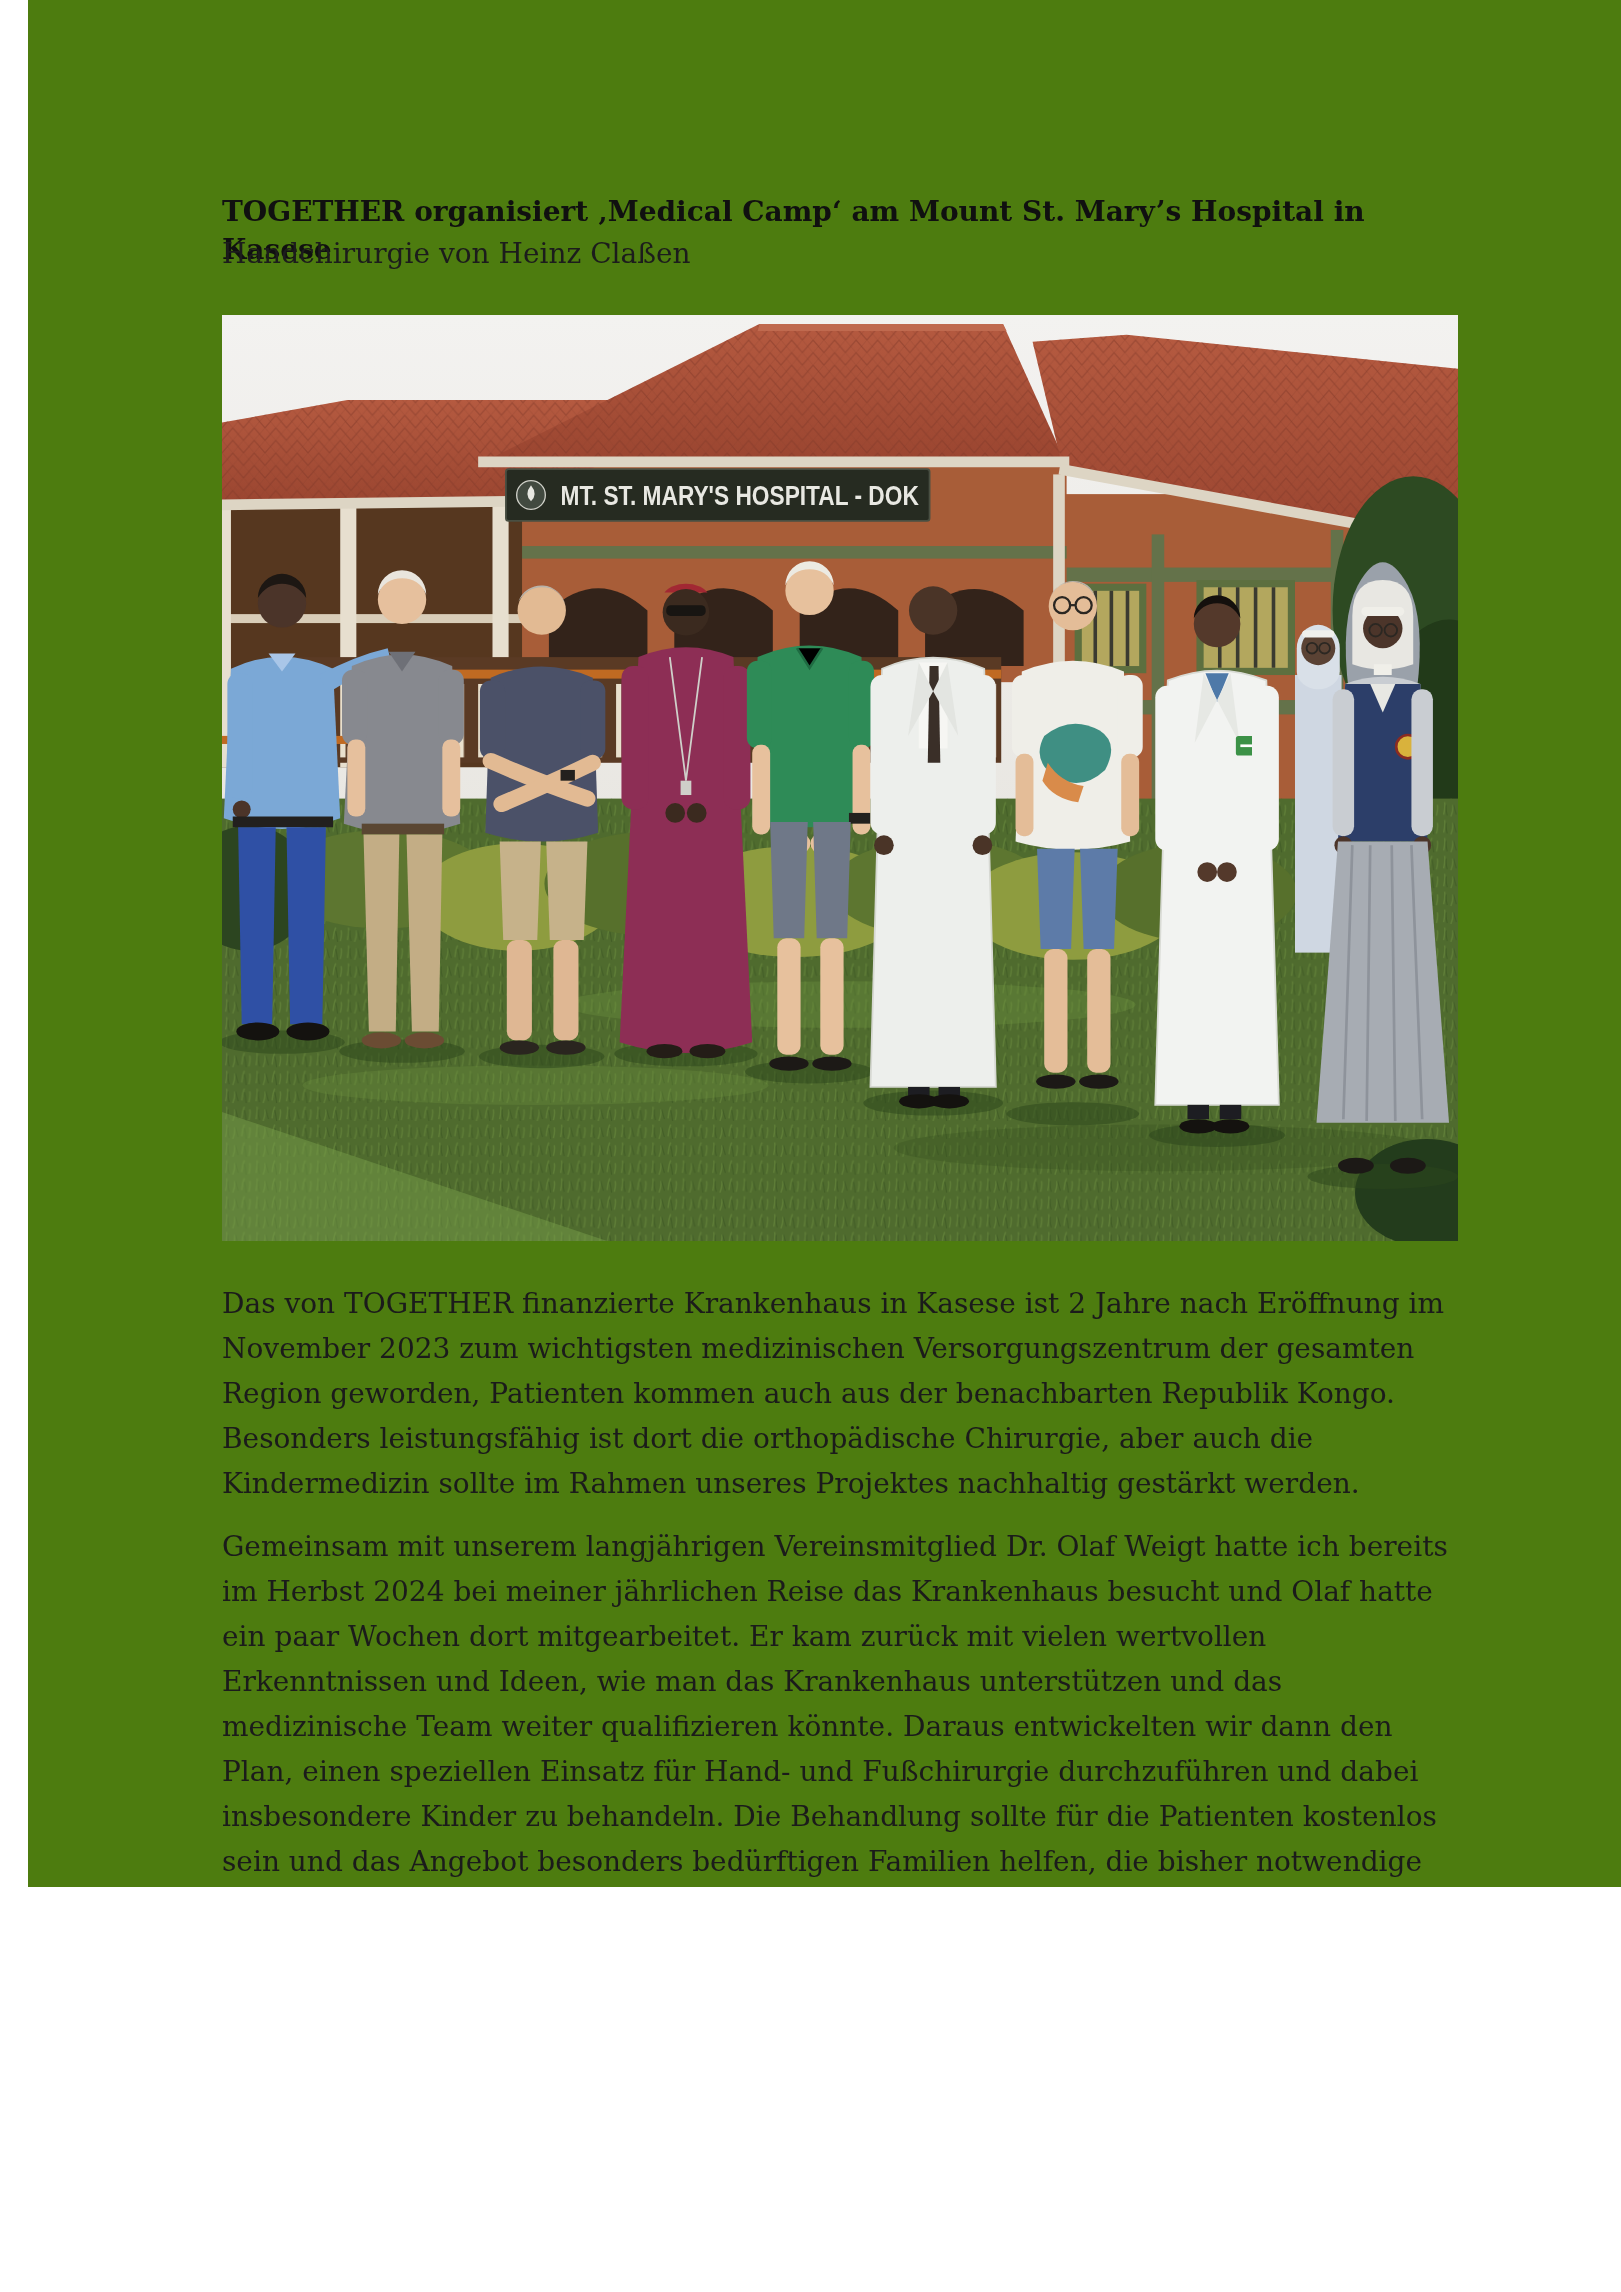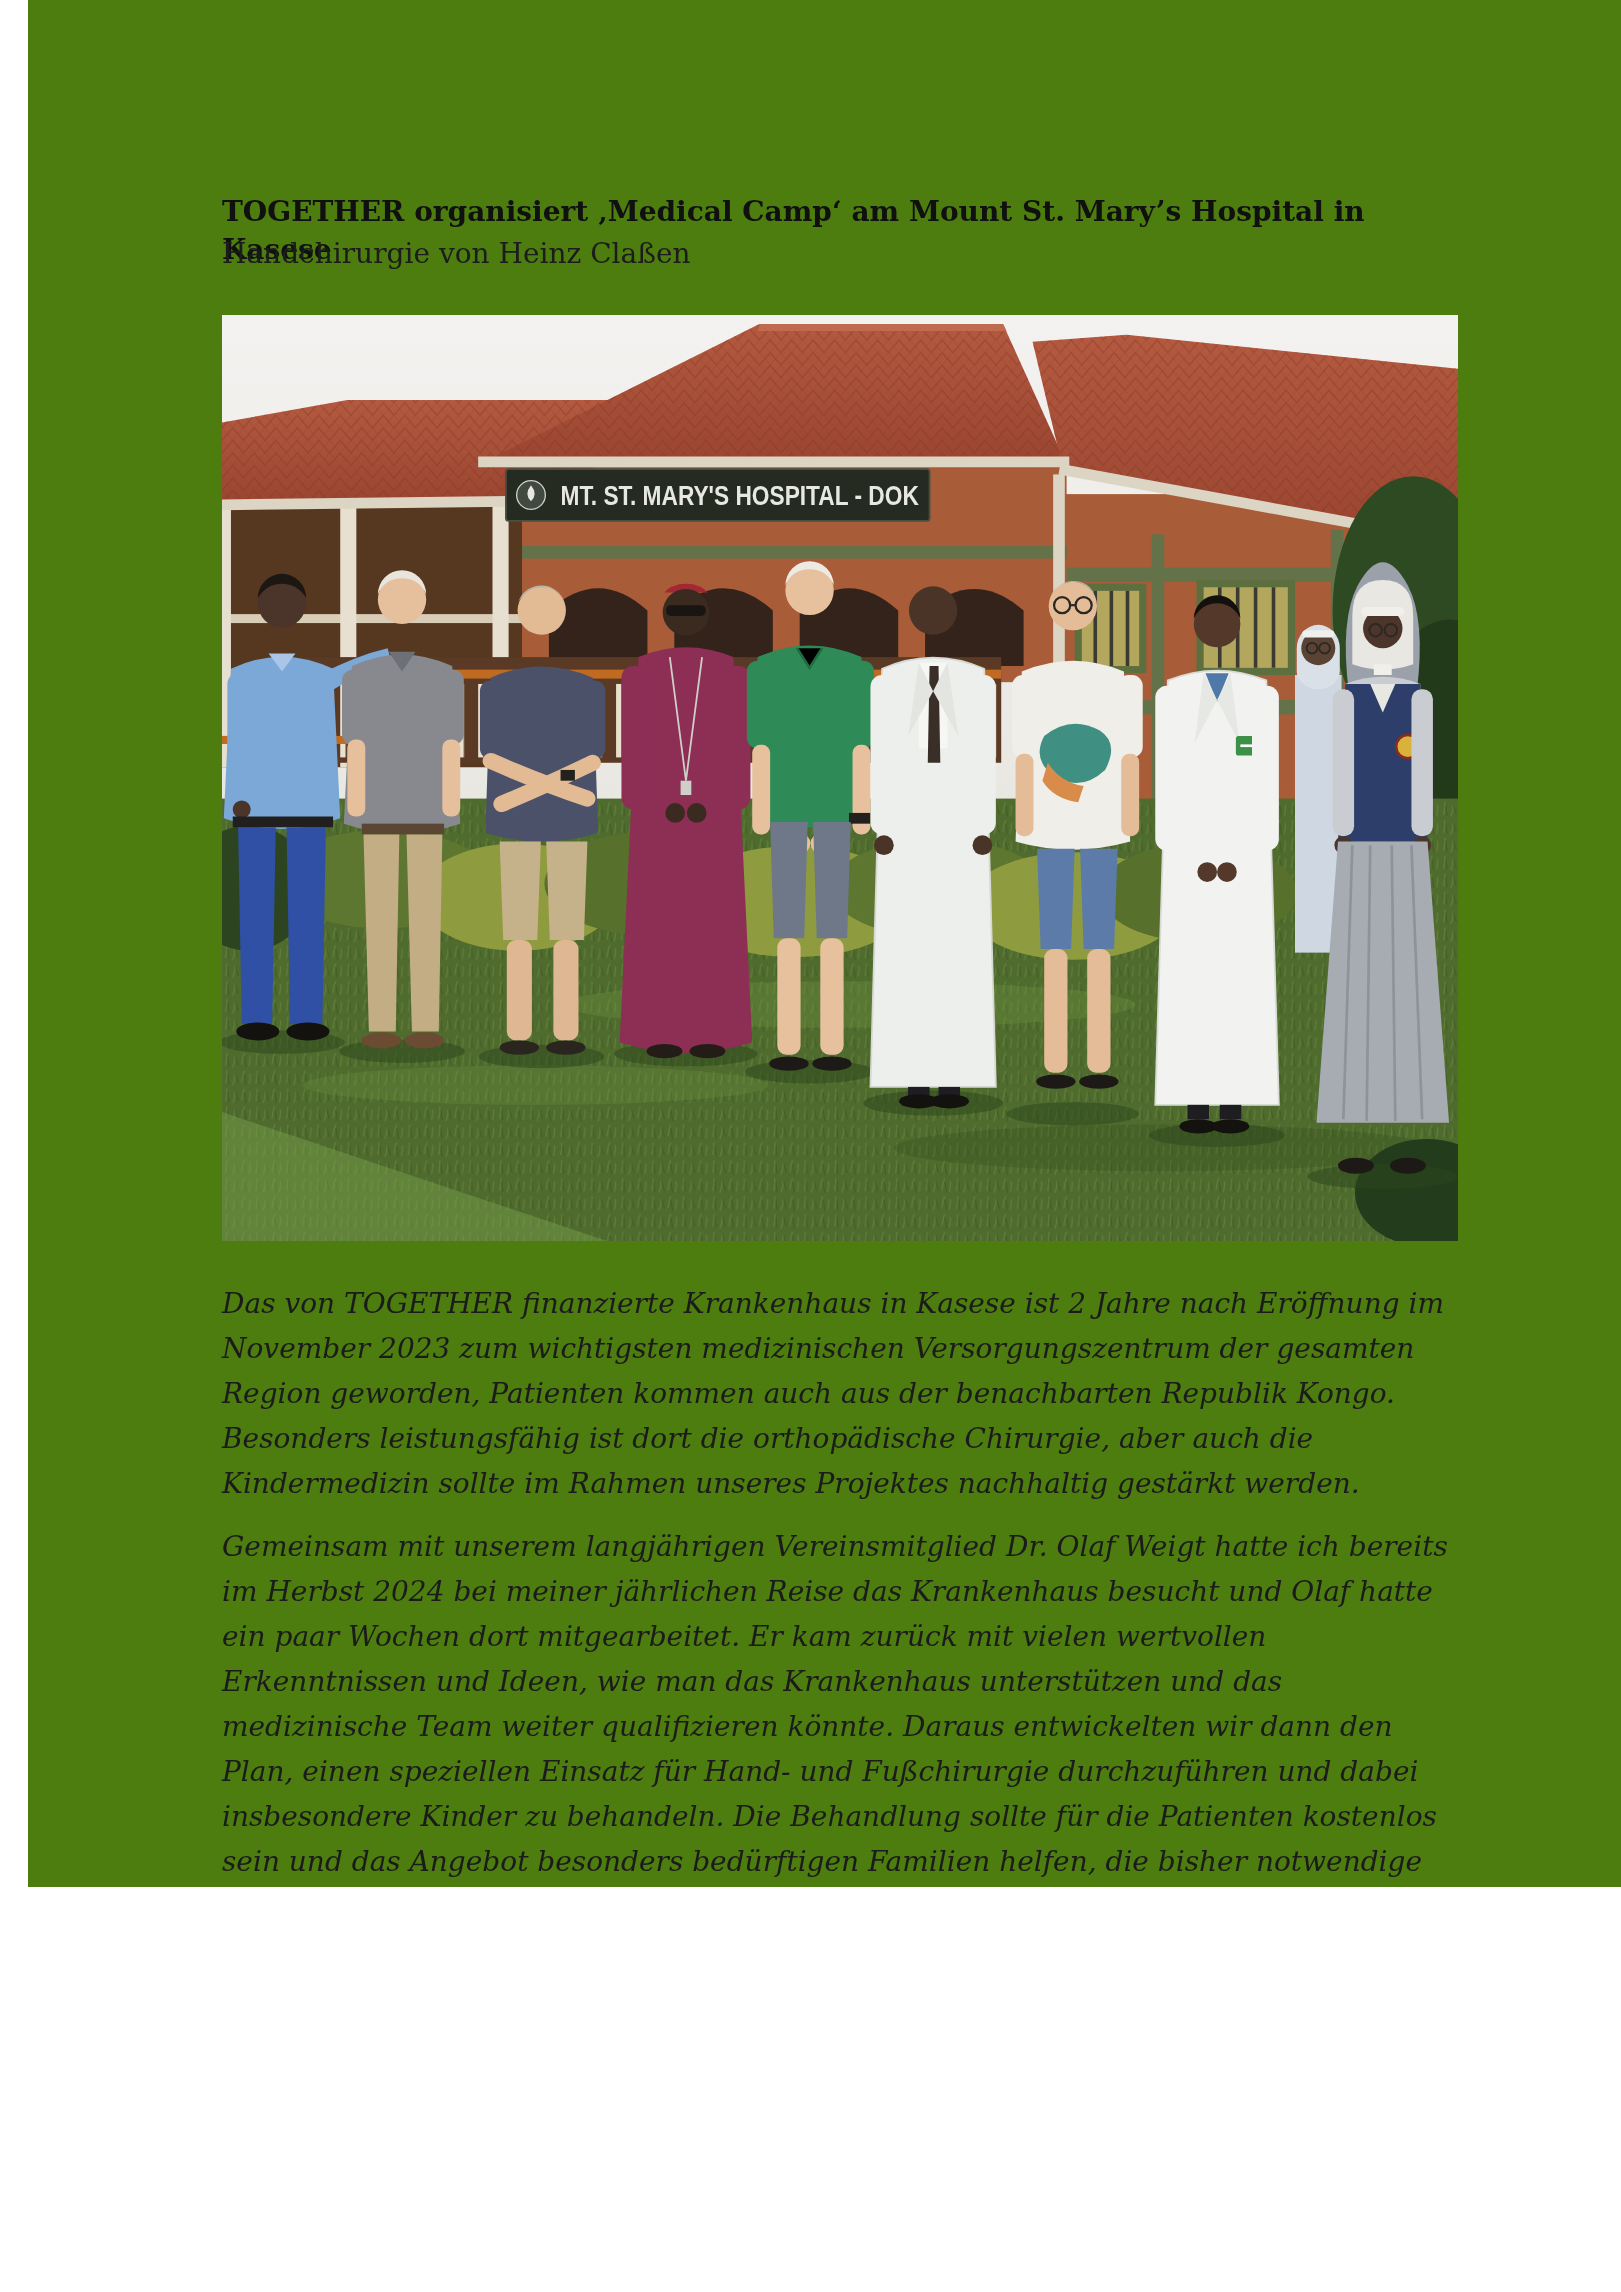--- a/index.html
+++ b/index.html
@@ -46,21 +46,20 @@
   .body-text{
     position:absolute;
     left:194px; top:1281px;
     width:1238px;
   }
   .body-text p{
     margin:0;
     font-size:28px;
     line-height:45px;
     color:#1b1b1b;
-    font-style:italic;
   }
   .body-text p + p{margin-top:18px;}
 </style>
 </head>
 <body>
 
 <main class="page">
 
   <h1 class="title">TOGETHER organisiert ‚Medical Camp‘ am Mount St. Mary’s Hospital in Kasese</h1>
   <p class="subtitle">Handchirurgie von Heinz Claßen</p>

